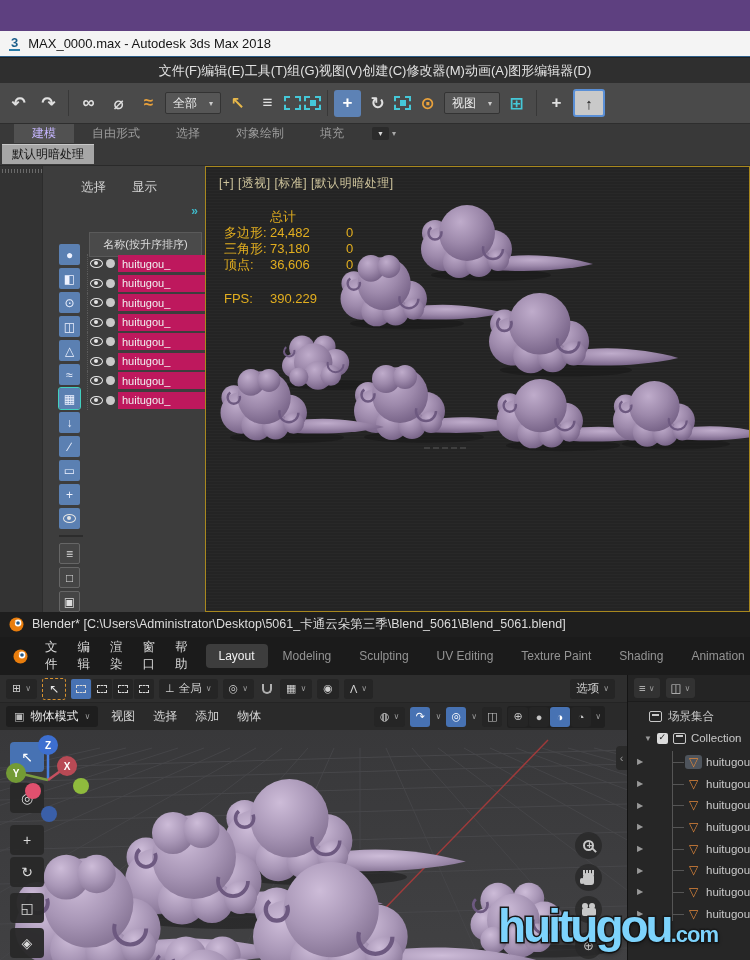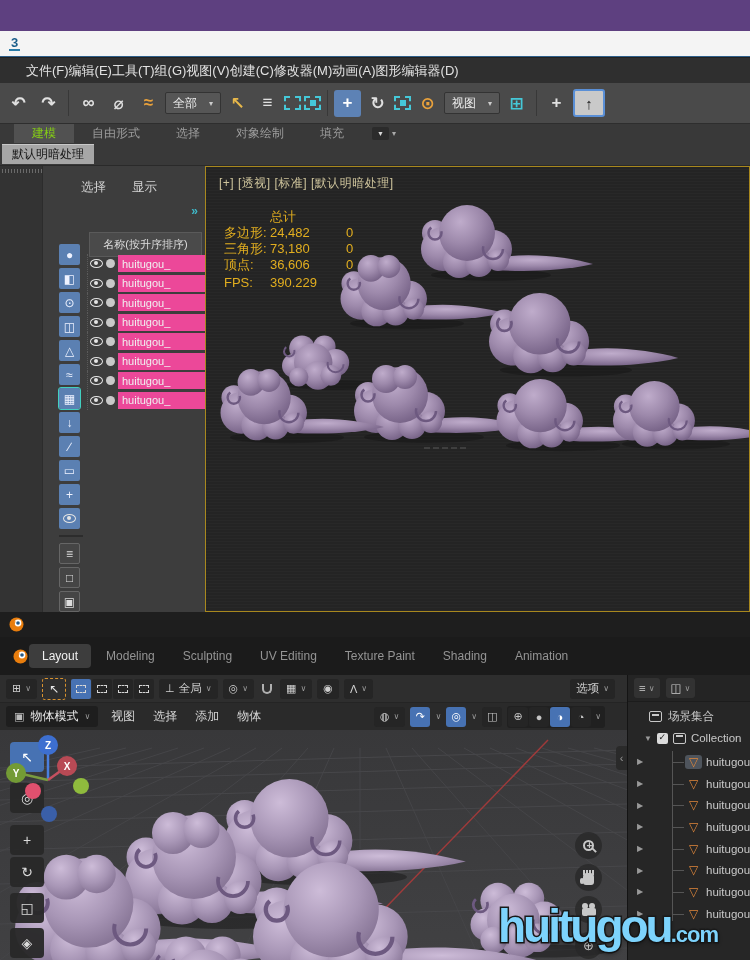--- a/index.html
+++ b/index.html
@@ -6,36 +6,36 @@
   html,body{width:750px;height:960px;background:#111;overflow:hidden}
   body{font-family:"Liberation Sans","DejaVu Sans",sans-serif;-webkit-font-smoothing:antialiased}
   #app{position:relative;width:750px;height:960px;background:#222}
 
   
   .purple-bar{position:absolute;left:0;top:0;width:750px;height:31px;background:#5e4080}
 
   
   .max-title{position:absolute;left:0;top:31px;width:750px;height:26px;background:#f4f4f4;display:flex;align-items:center;gap:8px;padding-left:9px;color:#141414;font-size:13px;border-bottom:1px solid #2e5f8a}
   .max-logo{font-weight:bold;font-size:13px;color:#1b5e8a;border-bottom:2px solid #2a7ca8;line-height:13px;padding:0 2px}
-  .max-menubar{position:absolute;left:0;top:58px;width:750px;height:25px;background:#2f2f2f;display:flex;align-items:center;justify-content:flex-start;padding:0 26px;color:#e2e2e2;font-size:13px}
+  .max-menubar{position:absolute;left:0;top:58px;width:750px;height:25px;background:#2f2f2f;display:flex;align-items:center;justify-content:center;padding:0 26px;color:#e2e2e2;font-size:13px}
   .max-menubar span{cursor:default;white-space:nowrap}
   .max-toolbar{position:absolute;left:0;top:83px;width:750px;height:41px;background:#4a4a4a;display:flex;align-items:center;padding:0 5px;gap:3px;border-bottom:1px solid #2e2e2e}
   .mico{width:27px;height:27px;display:flex;align-items:center;justify-content:center;color:#e0e0e0;font-size:17px;font-weight:bold;border-radius:3px;flex:none}
   .mico.act{background:#5d82b5;color:#fff}
   .msep{width:1px;height:26px;background:#383838;margin:0 3px;flex:none}
   .mdd{height:22px;background:#565656;border:1px solid #333;border-radius:2px;color:#ededed;font-size:12px;display:flex;align-items:center;gap:12px;padding:0 7px;flex:none}
   .mdd .car{font-size:8px;color:#ccc}
   .dashbox,.dashbox2,.scalebox{width:17px;height:14px;border:2px dashed #45c8d8;flex:none}
   .dashbox2::after,.scalebox::after{content:"";display:block;width:6px;height:6px;background:#45c8d8;margin:2px auto 0}
   .scalebox{border-style:dashed}
   .snapbtn{width:32px;height:28px;background:#c9c9c9;border:2px solid #5a8fd6;border-radius:3px;color:#222;font-size:15px;font-weight:bold;display:flex;align-items:center;justify-content:center;flex:none}
 
   .ribbon-row{position:absolute;left:0;top:124px;width:750px;height:19px;background:#393939;display:flex;align-items:stretch;gap:0;padding-left:14px;font-size:12px;color:#9c9c9c}
   .rtab{padding:0 18px;display:flex;align-items:center}
-  .rtab.active{background:#515151;color:#84cc16}
+  .rtab.active{background:#515151;color:#c4b5fd}
   .ribbon-dd{margin-left:10px;align-self:center;width:17px;height:13px;background:#2b2b2b;border-radius:2px;color:#d8d8d8;font-size:7px;display:flex;align-items:center;justify-content:center}
   .ribbon-dd-car{align-self:center;color:#aaa;font-size:8px;margin-left:3px}
   .ribbon-sub{position:absolute;left:0;top:143px;width:750px;height:23px;background:#393939;border-bottom:1px solid #2a2a2a}
   .poly-chip{position:absolute;left:2px;top:1px;height:20px;padding:0 10px;background:#a6a6a6;border-top:1px solid #c8c8c8;color:#151515;font-size:12px;display:flex;align-items:center}
 
   .max-body{position:absolute;left:0;top:166px;width:750px;height:446px;background:#333}
   .dotted-strip{position:absolute;left:2px;top:3px;width:200px;height:4px;background:repeating-linear-gradient(90deg,#6a6a6a 0 1px,transparent 1px 3px)}
   .sx{position:absolute;left:42px;top:0;width:163px;height:446px;background:#3d3d3d;border-left:1px solid #2c2c2c}
   .sx-menus{position:absolute;left:38px;top:13px;display:flex;gap:26px;font-size:12.5px;color:#d2d2d2}
   .sx-expand{position:absolute;right:7px;top:38px;color:#3fb9c9;font-size:12px;font-weight:bold}
@@ -43,30 +43,30 @@
   .sx-strip{position:absolute;left:16px;top:78px;width:24px;display:flex;flex-direction:column;gap:3px}
   .fic{width:21px;height:21px;background:#5b80b2;border-radius:2px;color:#eef2ff;font-size:12px;display:flex;align-items:center;justify-content:center;flex:none}
   .fic.sel{outline:1px solid #42d0c0}
   .fic.plain{background:#454545;border:1px solid #666;color:#ddd}
   .strip-div{height:2px;background:#2c2c2c;margin:3px 0}
   .sx-rows{position:absolute;left:44px;top:88px;width:118px}
   .sx-row{height:19.5px;display:flex;align-items:center;gap:3px;padding-left:2px;border-left:1px dotted #5a5a5a}
   .eye{width:13px;height:9px;border:1.5px solid #e4e4e4;border-radius:50%;position:relative;flex:none}
   .eye::after{content:"";position:absolute;left:3px;top:1px;width:4px;height:4px;border-radius:50%;background:#e4e4e4}
   .dotball{width:9px;height:9px;border-radius:50%;background:#c9c9c9;flex:none}
-  .sx-chip{flex:1;height:17px;background:#ec4899;color:#f0f0f0;font-size:11px;display:flex;align-items:center;padding-left:4px;white-space:nowrap;overflow:hidden}
+  .sx-chip{flex:1;height:17px;background:#be185d;color:#f0f0f0;font-size:11px;display:flex;align-items:center;padding-left:4px;white-space:nowrap;overflow:hidden}
 
   .vp{position:absolute;left:205px;top:0;width:545px;height:446px;border:1px solid #a8881e;background:#242424 repeating-linear-gradient(0deg,rgba(255,255,255,0.02) 0 1px,transparent 1px 3px);overflow:hidden}
   .vp svg{position:absolute;left:0;top:0}
   .vp-label{position:absolute;left:13px;top:8px;color:#cdc39b;font-size:12px;letter-spacing:.5px;white-space:nowrap}
   .stats{position:absolute;left:18px;top:42px;color:#e2ae1f;font-size:13px;line-height:16px}
   .st-row{display:flex}
   .st-l{width:46px}
   .st-v{width:76px}
-  .fps-row{margin-top:2px}
+  .fps-row{margin-top:18px}
 
   
   .b-title{position:absolute;left:0;top:612px;width:750px;height:25px;background:#1e1e1e;color:#dcdcdc;font-size:12.5px;display:flex;align-items:center;gap:7px;padding-left:8px;white-space:nowrap;overflow:hidden}
   .b-topbar{position:absolute;left:0;top:637px;width:750px;height:38px;background:#1b1b1b;display:flex;align-items:center;gap:0;padding-left:12px;overflow:hidden}
   .b-menus{display:flex;gap:4px;margin:0 10px 0 8px}
   .b-menus span{font-size:12.5px;color:#d8d8d8;padding:3px 8px}
   .b-tabs{display:flex;gap:2px;white-space:nowrap}
   .btab{height:24px;padding:0 13px;border-radius:4px;display:flex;align-items:center;font-size:12px;color:#949494}
   .btab.active{background:#3d3d3d;color:#f0f0f0}
   .blogo{width:17px;height:17px;flex:none}
@@ -141,20 +141,21 @@
 </style>
 </head>
 <body>
 
 <div id="app">
 
   <div class="purple-bar"></div>
 
   <div class="max-title">
     <span class="max-logo">3</span>
+    <span>MAX_0000.max - Autodesk 3ds Max 2018</span>
   </div>
 
   <nav class="max-menubar" id="max-menubar">
       <span>文件(F)</span>
       <span>编辑(E)</span>
       <span>工具(T)</span>
       <span>组(G)</span>
       <span>视图(V)</span>
       <span>创建(C)</span>
       <span>修改器(M)</span>
@@ -432,29 +433,37 @@
     </div>
   </div>
 
   <div class="b-title">
     <svg class="blogo" viewBox="0 0 17 17">
         <circle cx="8.5" cy="8.5" r="7" fill="#e87d0d"></circle>
         <circle cx="10" cy="7" r="3.4" fill="#fff"></circle>
         <circle cx="10" cy="7" r="1.8" fill="#255a87"></circle>
         <path d="M2 10 L8 5 L6 9 Z" fill="#e87d0d"></path>
       </svg>
+    <span>Blender* [C:\Users\Administrator\Desktop\5061_卡通云朵第三季\Blend_5061\Blend_5061.blend]</span>
   </div>
 
   <div class="b-topbar">
     <svg class="blogo" viewBox="0 0 17 17">
         <circle cx="8.5" cy="8.5" r="7" fill="#e87d0d"></circle>
         <circle cx="10" cy="7" r="3.4" fill="#fff"></circle>
         <circle cx="10" cy="7" r="1.8" fill="#255a87"></circle>
         <path d="M2 10 L8 5 L6 9 Z" fill="#e87d0d"></path>
       </svg>
+    <div class="b-menus" id="b-menus">
+        <span>文件</span>
+        <span>编辑</span>
+        <span>渲染</span>
+        <span>窗口</span>
+        <span>帮助</span>
+      </div>
     <div class="b-tabs" id="b-tabs">
         <span class="btab active">Layout</span>
         <span class="btab">Modeling</span>
         <span class="btab">Sculpting</span>
         <span class="btab">UV Editing</span>
         <span class="btab">Texture Paint</span>
         <span class="btab">Shading</span>
         <span class="btab">Animation</span>
       </div>
   </div>

